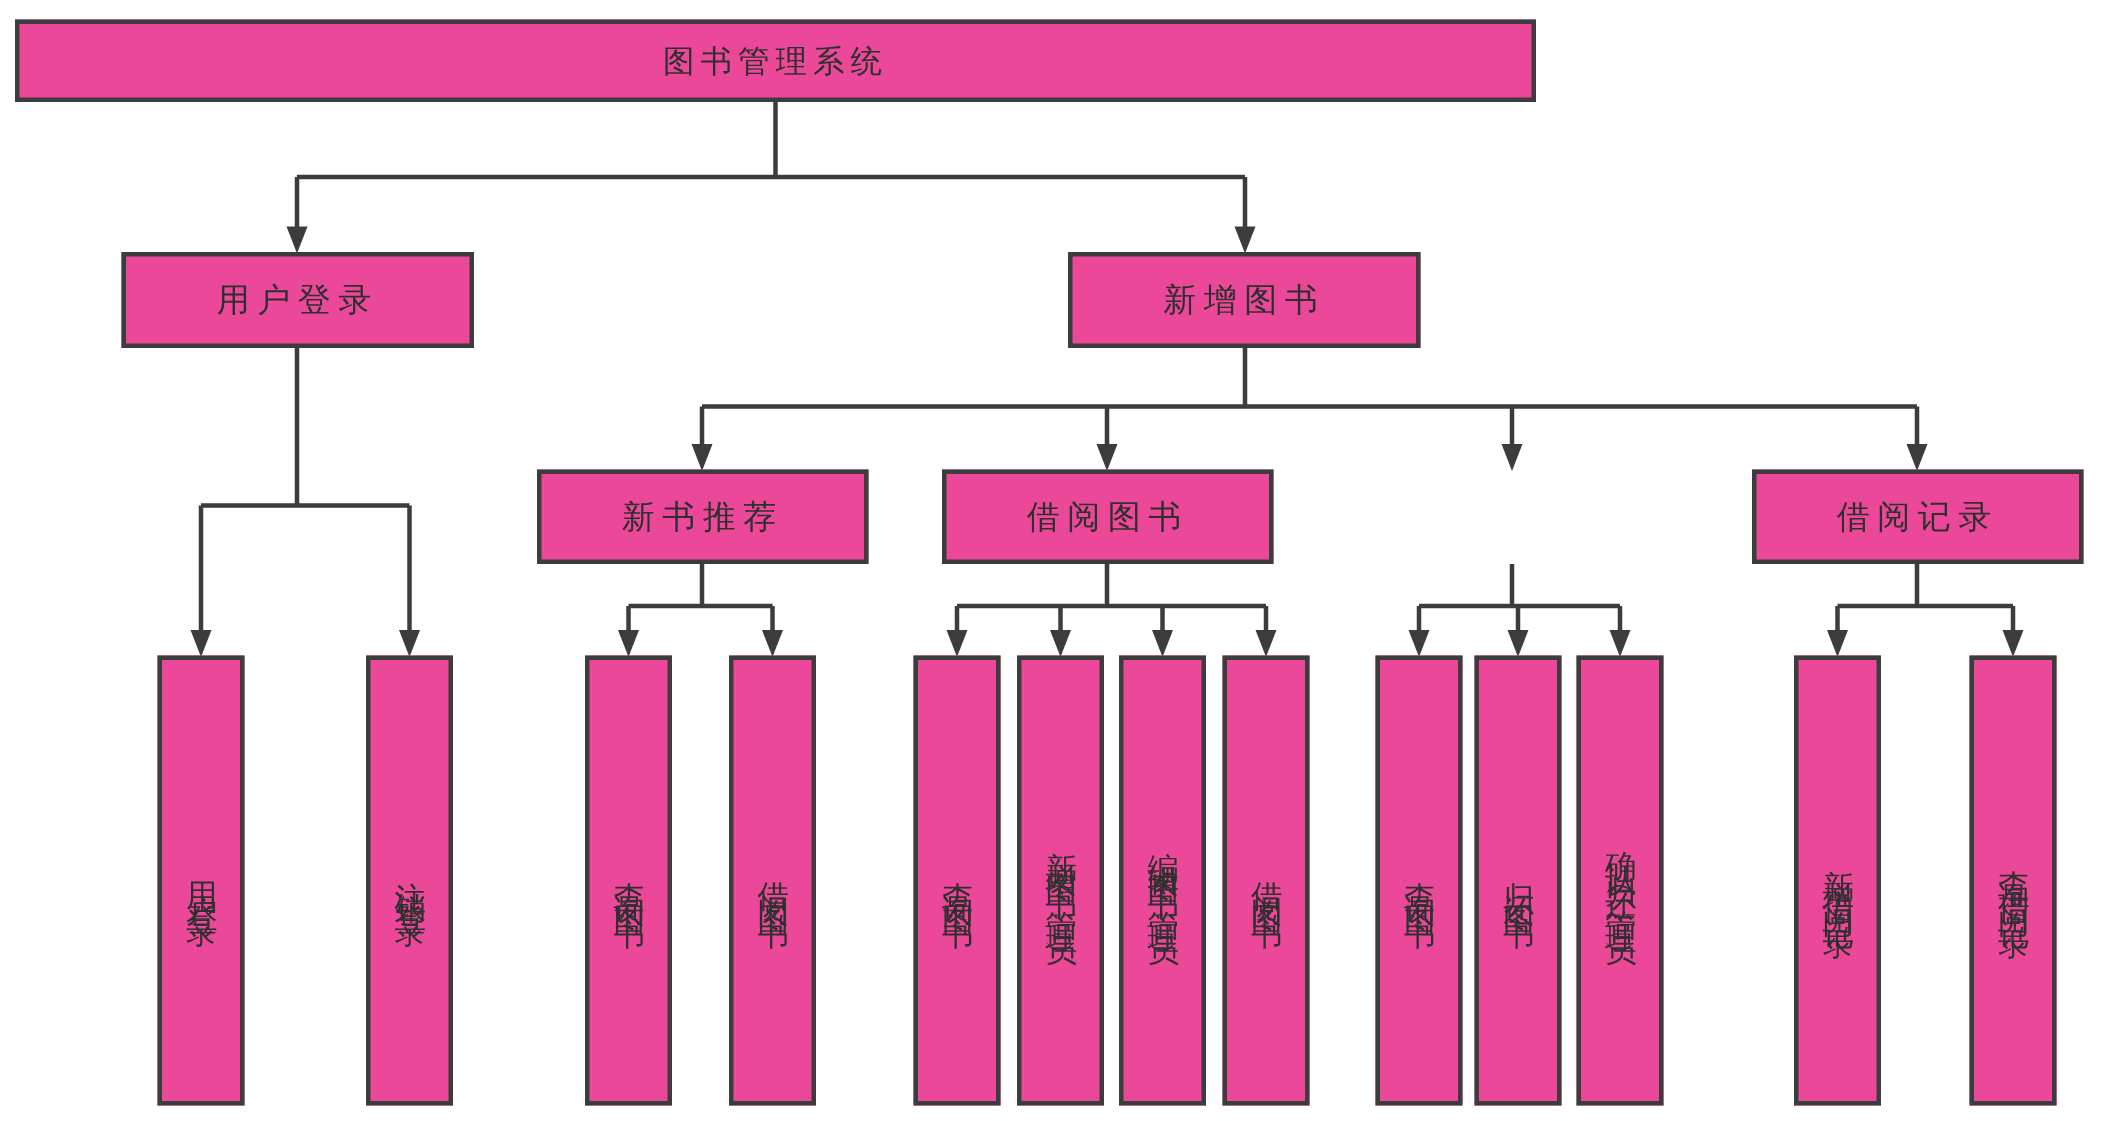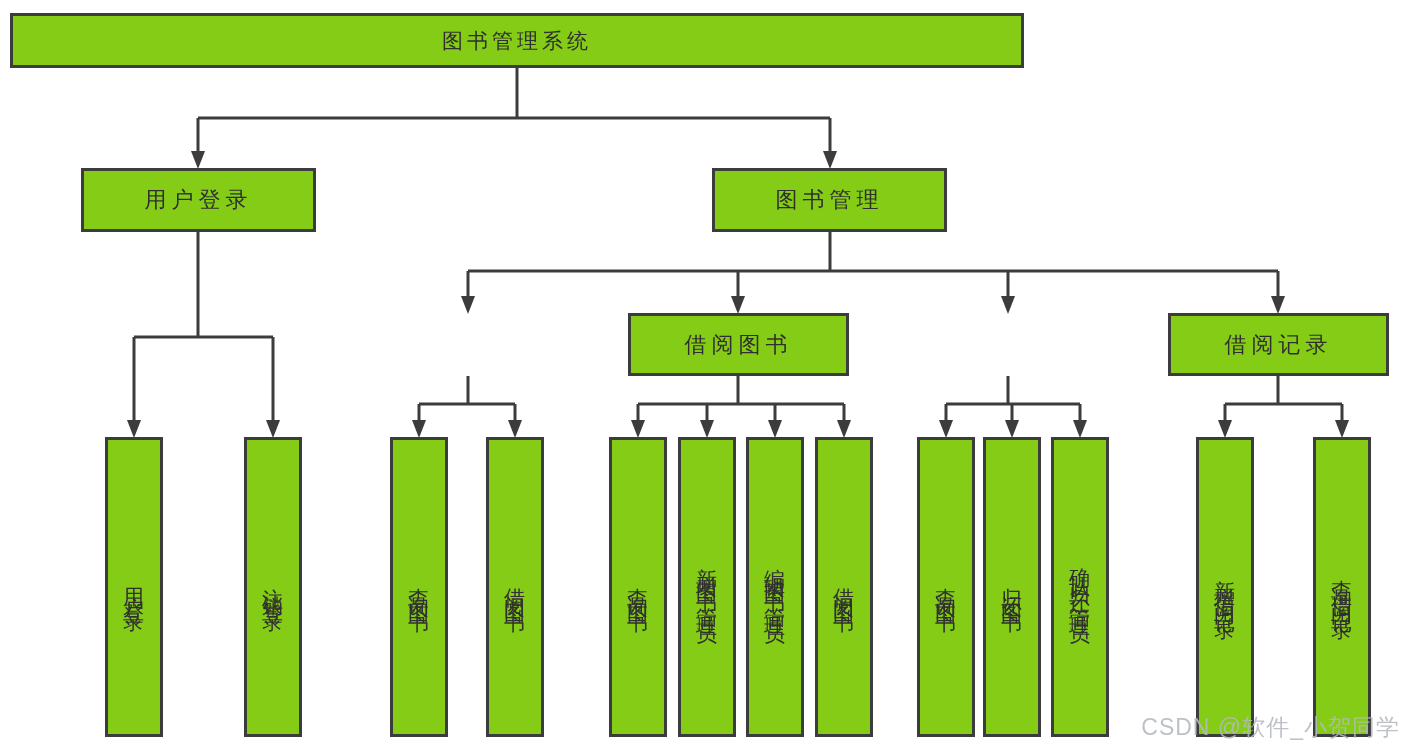--- a/index.html
+++ b/index.html
@@ -13,21 +13,21 @@
   }
   .connectors {
     position: absolute;
     left: 0; top: 0;
     width: 1405px; height: 747px;
     z-index: 1;
   }
   .box {
     position: absolute;
     box-sizing: border-box;
-    background: #84cc16;
+    background: #ec4899;
     border: 3px solid #3c3c3c;
     display: flex;
     align-items: center;
     justify-content: center;
     color: #2f2f2f;
     z-index: 2;
   }
   .box .lbl { white-space: nowrap; }
   .hbox-title { left: 10px; top: 13px; width: 1014px; height: 55px; font-size: 21px; letter-spacing: 4px; }
   .hbox-l2 { top: 168px; width: 235px; height: 64px; font-size: 22px; letter-spacing: 5px; }
@@ -117,23 +117,26 @@
   </svg>
 
   <div class="box hbox-title">
     <span class="lbl">图书管理系统</span>
   </div>
 
   <div class="box hbox-l2 b-user-login-group">
     <span class="lbl">用户登录</span>
   </div>
   <div class="box hbox-l2 b-book-mgmt-group">
-    <span class="lbl">图书管理</span>
+    <span class="lbl">新增图书</span>
   </div>
 
+  <div class="box hbox-l3 b-new-book-rec">
+    <span class="lbl">新书推荐</span>
+  </div>
   <div class="box hbox-l3 b-book-borrow">
     <span class="lbl">借阅图书</span>
   </div>
   <div class="box hbox-l3 b-borrow-records">
     <span class="lbl">借阅记录</span>
   </div>
 
   <div class="box vbox v1">
     <span class="lbl">用户登录</span>
   </div>
@@ -167,15 +170,14 @@
   <div class="box vbox v11">
     <span class="lbl">确认归还（管理员）</span>
   </div>
   <div class="box vbox v12">
     <span class="lbl">新增借阅记录</span>
   </div>
   <div class="box vbox v13">
     <span class="lbl">查询借阅记录</span>
   </div>
 
-  <div class="watermark">CSDN @软件_小贺同学</div>
 
 </div>
 
 </body></html>

